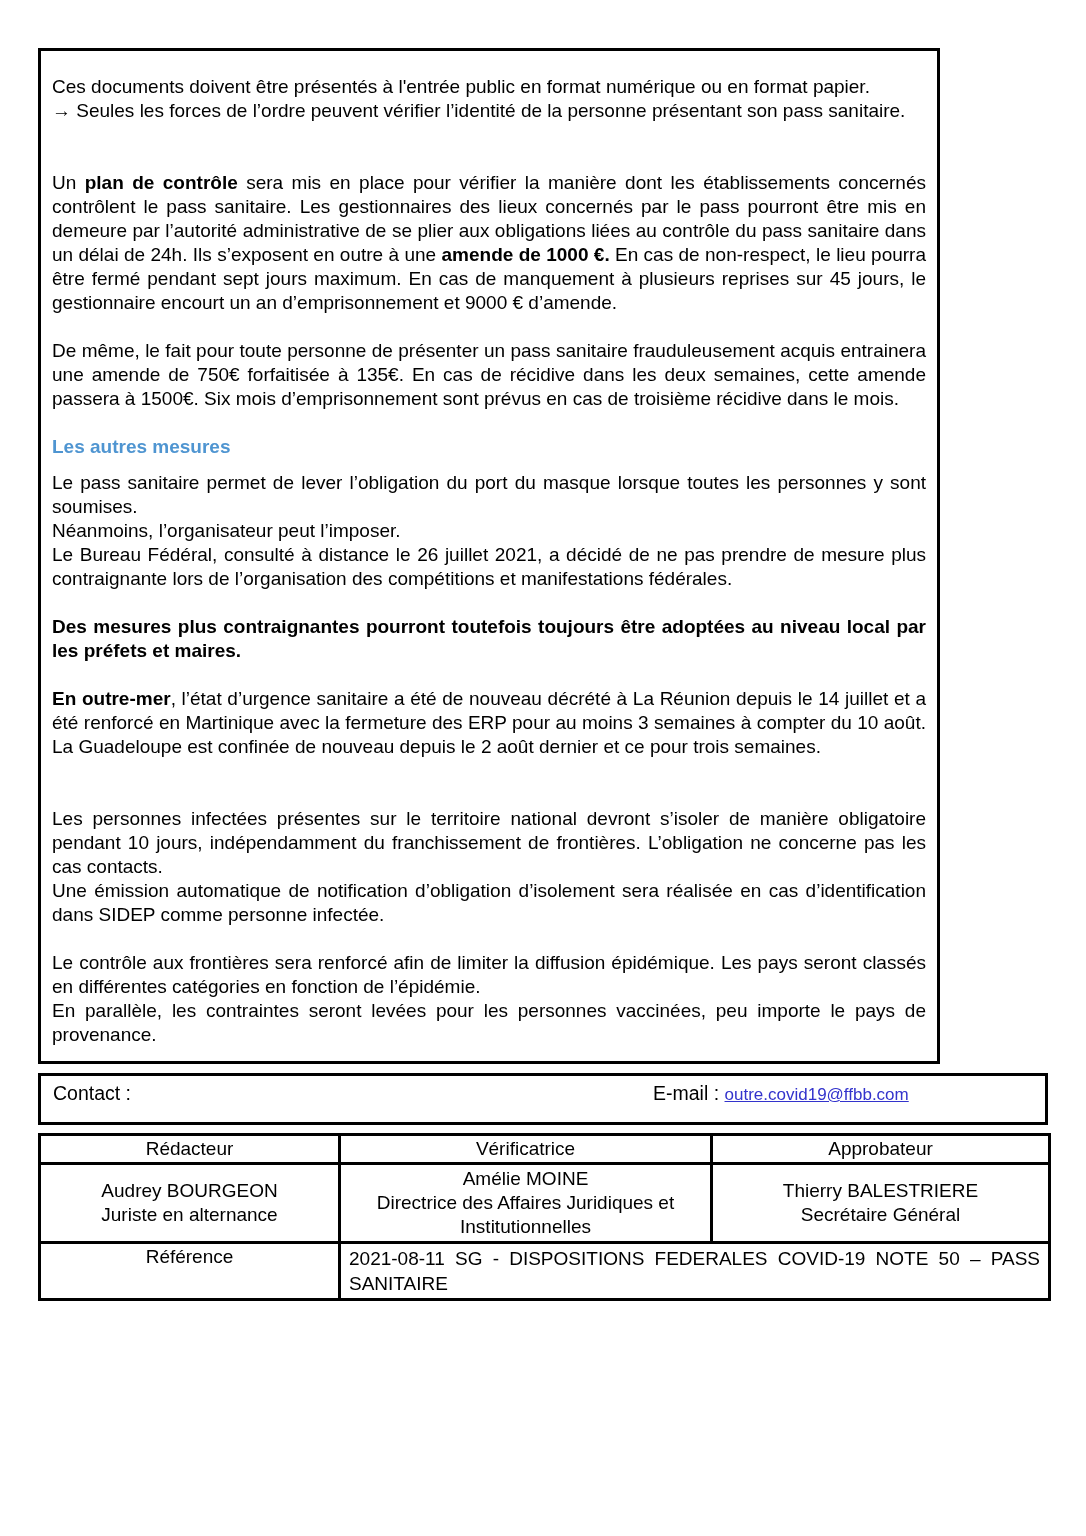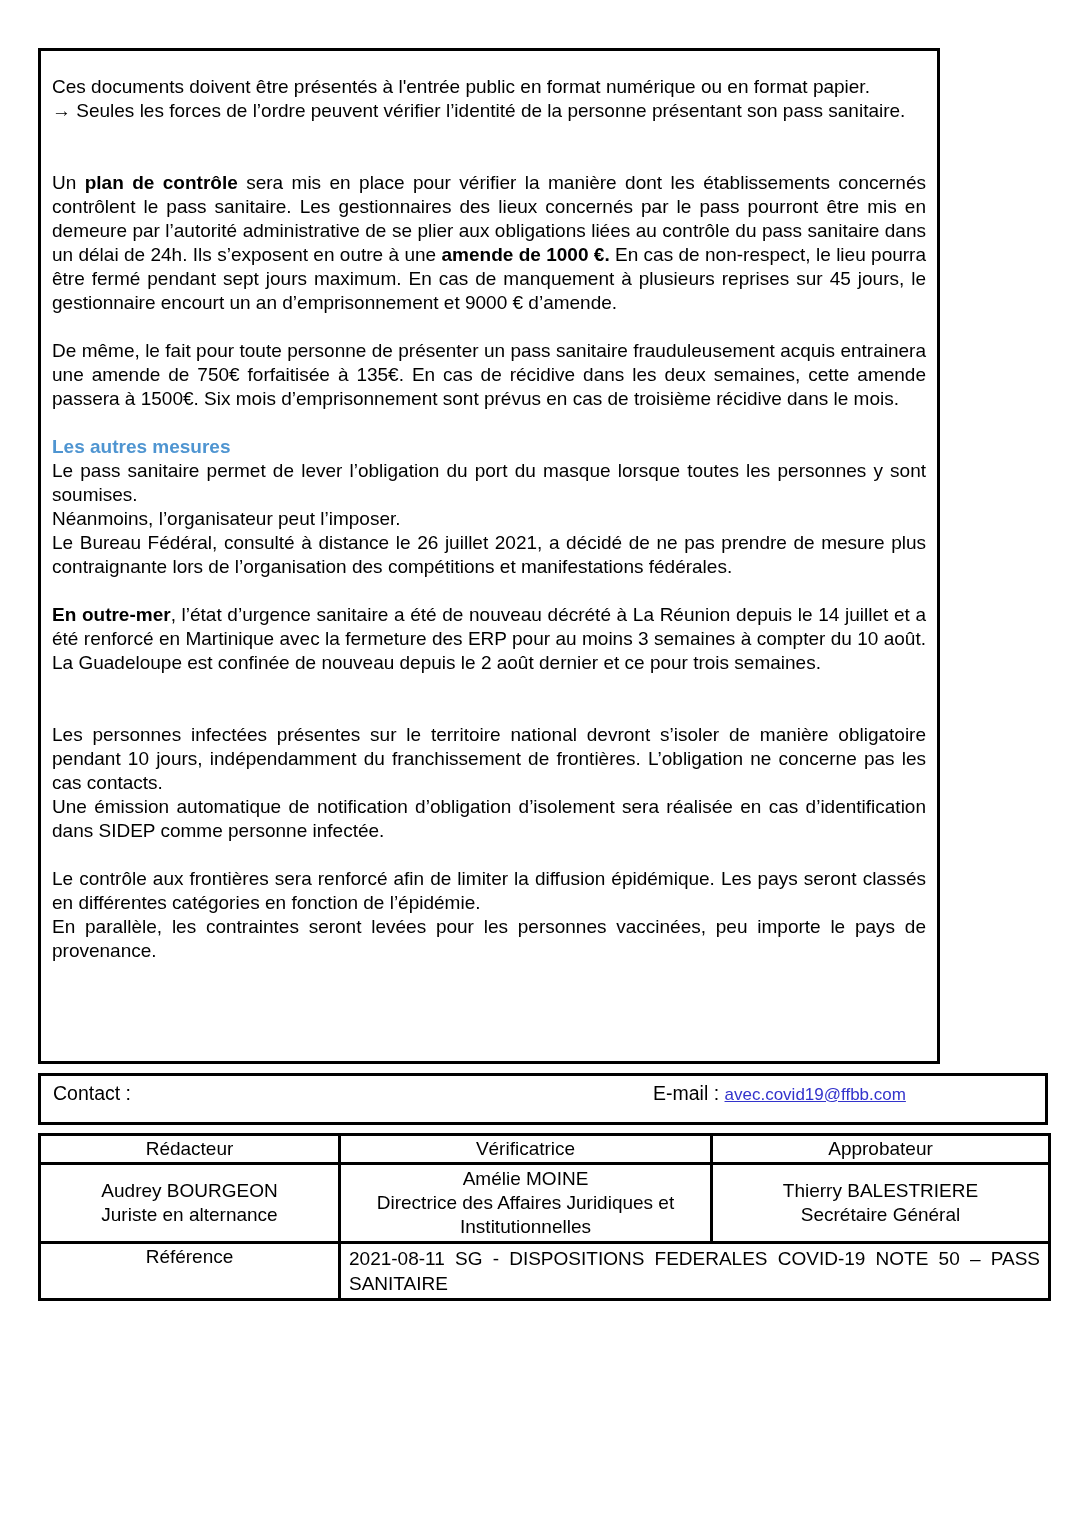--- a/index.html
+++ b/index.html
@@ -22,21 +22,21 @@
     margin: 0;
     font-size: 19px;
     line-height: 24px;
     text-align: justify;
     white-space: pre-line;
   }
   .mt1 { margin-top: 24px; }
   .mt2 { margin-top: 48px; }
   .bold { font-weight: bold; }
   .section-heading {
-    margin: 24px 0 0 0;
+    margin: 24px 0 12px 0;
     font-size: 19px;
     line-height: 24px;
     font-weight: bold;
     color: var(--heading-blue, #4f95d1);
   }
   .contact-box {
     position: absolute; left: 38px; top: 1073px;
     width: 1010px; height: 52px;
     border: 3px solid var(--border-black, #000);
     font-size: 19.5px; line-height: 21px;
@@ -95,33 +95,34 @@
   <p class="para mt2"><span>Un </span><b>plan de contrôle</b><span> sera mis en place pour vérifier la manière dont les établissements concernés contrôlent le pass sanitaire. Les gestionnaires des lieux concernés par le pass pourront être mis en demeure par l’autorité administrative de se plier aux obligations liées au contrôle du pass sanitaire dans un délai de 24h. Ils s’exposent en outre à une </span><b>amende de 1000 €.</b><span> En cas de non-respect, le lieu pourra être fermé pendant sept jours maximum. En cas de manquement à plusieurs reprises sur 45 jours, le gestionnaire encourt un an d’emprisonnement et 9000 € d’amende.</span></p>
 
   <p class="para mt1">De même, le fait pour toute personne de présenter un pass sanitaire frauduleusement acquis entrainera une amende de 750€ forfaitisée à 135€. En cas de récidive dans les deux semaines, cette amende passera à 1500€. Six mois d’emprisonnement sont prévus en cas de troisième récidive dans le mois.</p>
 
   <h2 class="section-heading">Les autres mesures</h2>
 
   <p class="para">Le pass sanitaire permet de lever l’obligation du port du masque lorsque toutes les personnes y sont soumises.
 Néanmoins, l’organisateur peut l’imposer.
 Le Bureau Fédéral, consulté à distance le 26 juillet 2021, a décidé de ne pas prendre de mesure plus contraignante lors de l’organisation des compétitions et manifestations fédérales.</p>
 
+  <p class="para bold mt1">Des mesures plus contraignantes pourront toutefois toujours être adoptées au niveau local par les préfets et maires.</p>
 
   <p class="para mt1"><b>En outre-mer</b><span>, l’état d’urgence sanitaire a été de nouveau décrété à La Réunion depuis le 14 juillet et a été renforcé en Martinique avec la fermeture des ERP pour au moins 3 semaines à compter du 10 août. La Guadeloupe est confinée de nouveau depuis le 2 août dernier et ce pour trois semaines.</span></p>
 
   <p class="para mt2">Les personnes infectées présentes sur le territoire national devront s’isoler de manière obligatoire pendant 10 jours, indépendamment du franchissement de frontières. L’obligation ne concerne pas les cas contacts.
 Une émission automatique de notification d’obligation d’isolement sera réalisée en cas d’identification dans SIDEP comme personne infectée.</p>
 
   <p class="para mt1">Le contrôle aux frontières sera renforcé afin de limiter la diffusion épidémique. Les pays seront classés en différentes catégories en fonction de l’épidémie.
 En parallèle, les contraintes seront levées pour les personnes vaccinées, peu importe le pays de provenance.</p>
 </div>
 
 <div class="contact-box">
   <span>Contact :</span>
-  <span class="email-wrap"><span>E-mail :</span> <a class="email-link">avec.covid19@ffbb.com</a></span>
+  <span class="email-wrap"><span>E-mail :</span> <a class="email-link">outre.covid19@ffbb.com</a></span>
 </div>
 
 <table class="sig-table">
   <colgroup>
     <col style="width:300px">
     <col style="width:372px">
     <col style="width:338px">
   </colgroup>
   <tbody>
       <tr>

